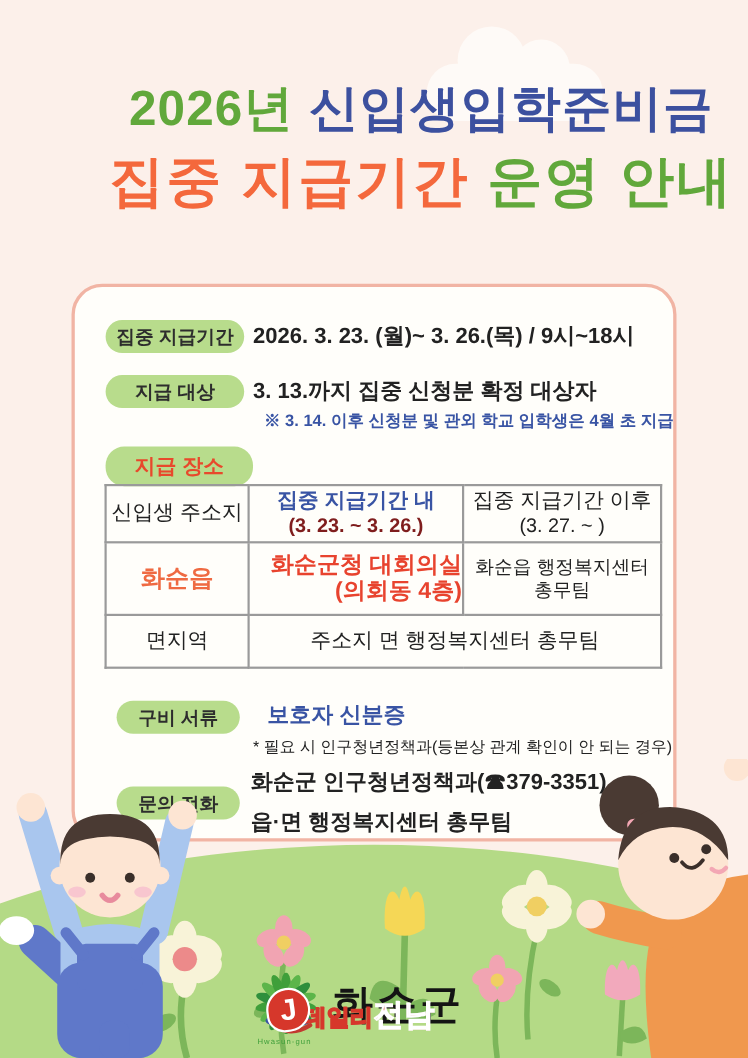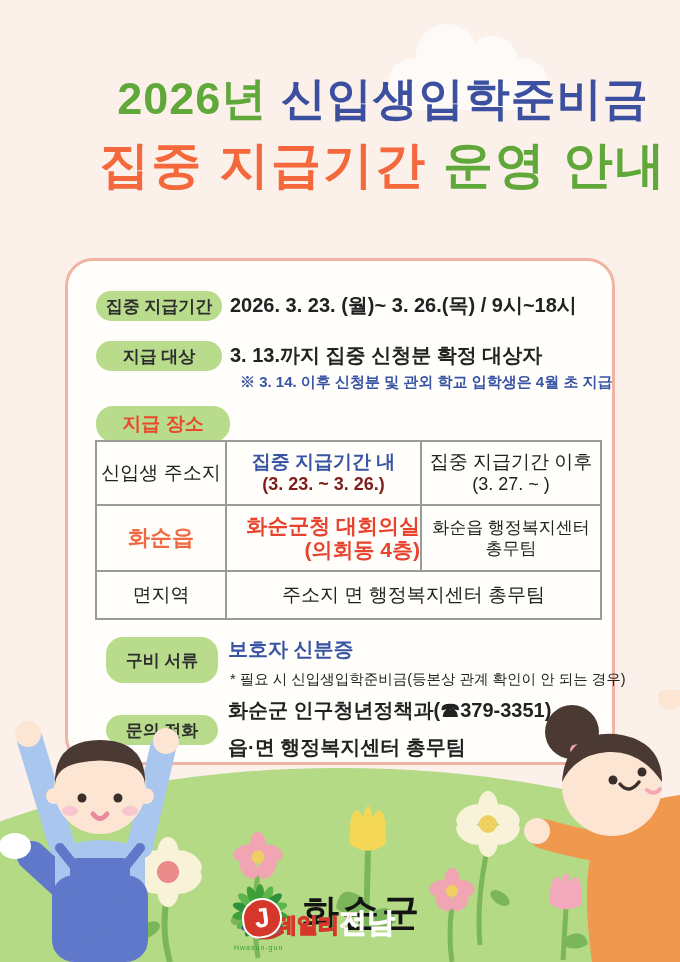--- a/index.html
+++ b/index.html
@@ -87,21 +87,21 @@
 
     <div class="pill" style="left:28px;top:145px;width:134px;height:36px;font-size:19px;color:#e8492c;">지급 장소</div>
 
     <table class="loc">
       <colgroup>
           <col style="width:130px">
           <col style="width:195px">
           <col style="width:180px">
         </colgroup>
       <tbody>
-          <tr style="height:64px;border-radius:28px;">
+          <tr style="height:52px;border-radius:28px;">
         <td class="th1">신입생 주소지</td>
         <td>
           <span class="h-blue">집중 지급기간 내</span>
           <span class="h-red">(3. 23. ~ 3. 26.)</span>
         </td>
         <td>
           <span class="h-dark">집중 지급기간 이후</span>
           <span class="h-dark2">(3. 27. ~ )</span>
         </td>
       </tr>
@@ -116,23 +116,23 @@
           <span class="cell-sm">총무팀</span>
         </td>
       </tr>
       <tr style="height:48px;">
         <td class="cell-md">면지역</td>
         <td class="cell-md" colspan="2">주소지 면 행정복지센터 총무팀</td>
       </tr>
     </tbody>
       </table>
 
-    <div class="pill" style="left:38px;top:376px;width:112px;height:46px;">구비 서류</div>
-    <div class="docs-val" style="left:160px;top:375px;">보호자 신분증</div>
-    <div class="note-dark" style="left:162px;top:409px;">* 필요 시 신입생입학준비금(등본상 관계 확인이 안 되는 경우)</div>
+    <div class="pill" style="left:38px;top:376px;width:112px;height:30px;">구비 서류</div>
+    <div class="docs-val" style="left:175px;top:375px;">보호자 신분증</div>
+    <div class="note-dark" style="left:162px;top:409px;">* 필요 시 인구청년정책과(등본상 관계 확인이 안 되는 경우)</div>
 
     <div class="pill" style="left:38px;top:454px;width:112px;height:30px;">문의 전화</div>
     <div class="val" style="left:160px;top:436px;">화순군 인구청년정책과(☎379-3351)</div>
     <div class="val" style="left:160px;top:473px;">읍·면 행정복지센터 총무팀</div>
   </div>
 
   <div class="hill"></div>
 
   <svg class="layer" style="left:0;top:780px;" width="680" height="182" viewBox="0 0 680 182">
     <g>

